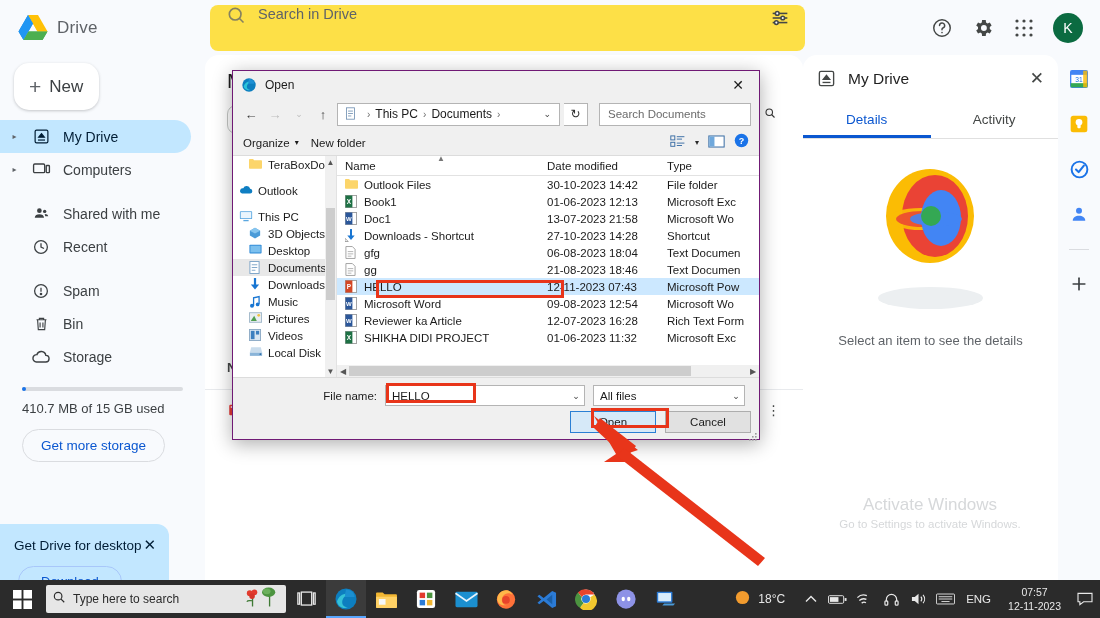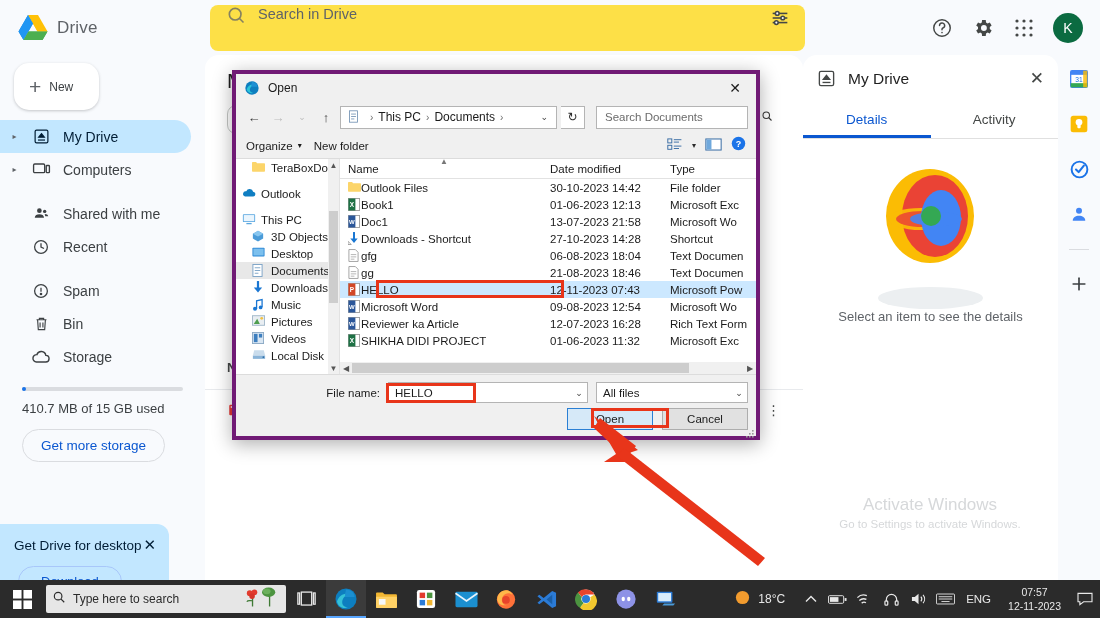--- a/index.html
+++ b/index.html
@@ -34,21 +34,21 @@
   .ticon { width:24px; height:24px; display:flex; align-items:center; justify-content:center; cursor:pointer; }
   .avatar { width:30px; height:30px; border-radius:50%; background:#0b6b41; color:#fff;
             display:flex; align-items:center; justify-content:center; font-size:14px; cursor:pointer; }
 
   
   .leftnav { position:absolute; top:55px; left:0; width:205px; bottom:0; background:#f8fafd; }
   .newbtn { margin:8px 0 10px 14px; width:85px; height:47px; border-radius:15px; background:#fff;
             box-shadow:0 1px 3px rgba(60,64,67,.28); display:flex; align-items:center; gap:8px;
             padding-left:15px; cursor:pointer; }
   .newbtn .plus { font-size:21px; color:#5f6368; line-height:1; font-weight:400; }
-  .newbtn .lbl { font-size:12px; color:#3c4043; }
+  .newbtn .lbl { font-size:17px; color:#3c4043; }
 
   .navitem { height:33px; display:flex; align-items:center; gap:12px; padding-left:10px;
              margin-right:14px; border-radius:0 17px 17px 0; font-size:14px; color:#3c4043; cursor:pointer; }
   .navitem.active { background:#c2e7ff; color:#001d35; }
   .navitem .caret { width:9px; font-size:8px; color:#5f6368; flex:none; text-align:center; }
   .navitem .nicon { width:20px; height:20px; flex:none; display:flex; align-items:center; justify-content:center; }
   .navgap { height:11px; }
 
   .storagebar { margin:14px 22px 0 22px; height:4px; border-radius:2px; background:#dadce0; position:relative; }
   .storagebar i { position:absolute; left:0; top:0; height:4px; width:4px; border-radius:2px; background:#1a73e8; }
@@ -87,35 +87,35 @@
   .det-head .dicon { width:19px; height:19px; flex:none; }
   .det-title { font-size:15.5px; color:#1f1f1f; flex:1; }
   .det-close { font-size:17px; color:#444746; cursor:pointer; }
   .det-tabs { display:flex; border-bottom:1px solid #e0e0e0; }
   .det-tab { flex:1; text-align:center; font-size:13.5px; color:#444746; padding:10px 0 11px;
              cursor:pointer; }
   .det-tab.active { color:#0b57d0; box-shadow:inset 0 -3px 0 #0b57d0; }
   .det-body { padding-top:22px; text-align:center; }
   .det-art { width:135px; height:118px; margin:0 auto; position:relative; }
   .det-shadow { width:105px; height:22px; border-radius:50%; background:#eceff1; margin:8px auto 0; }
-  .det-msg { font-size:13px; color:#5f6368; }
+  .det-msg { font-size:13px; color:#5f6368; margin-top:24px; }
 
   .sidestrip { position:absolute; right:0; top:55px; width:42px; bottom:0; background:#f8fafd;
                display:flex; flex-direction:column; align-items:center; padding-top:14px; gap:24px; }
   .sidestrip .sicon { width:21px; height:21px; cursor:pointer; }
   .sidestrip .sdiv { width:20px; height:1px; background:#dadce0; }
 
   .watermark { position:absolute; right:44px; bottom:50px; width:252px; text-align:center;
                color:#d6d8da; pointer-events:none; }
   .watermark .w1 { font-size:17px; }
   .watermark .w2 { font-size:11.5px; margin-top:3px; }
 
   
   #open-dialog { position:absolute; left:232px; top:70px; width:528px; height:370px;
-                 background:#f0f0f0; border:4px solid #701a75;
+                 background:#f0f0f0; border:1px solid #701a75;
                  box-shadow:0 4px 18px rgba(0,0,0,.32);
                  font-family:"Liberation Sans", sans-serif; }
   .dlg-title { height:27px; background:#f0f0f0; display:flex; align-items:center; padding-left:8px; }
   .dlg-title .edge { width:16px; height:16px; margin-right:8px; }
   .dlg-title .tt { font-size:12px; color:#1b1b1b; flex:1; }
   .dlg-title .xx { width:42px; height:27px; display:flex; align-items:center; justify-content:center;
                    font-size:14px; color:#1b1b1b; cursor:pointer; }
 
   .dlg-nav { height:32px; display:flex; align-items:center; padding:0 8px; gap:4px; background:#f0f0f0; }
   .nv { width:20px; height:22px; display:flex; align-items:center; justify-content:center;
@@ -154,21 +154,21 @@
 
   .listpane { flex:1; position:relative; overflow:hidden; background:#fff; }
   .lhead { height:20px; display:flex; align-items:center; font-size:11.5px; color:#1b1b1b;
            border-bottom:1px solid #e2e2e2; position:relative; }
   .lhead .c1 { width:210px; padding-left:8px; position:relative; }
   .lhead .c1 .sortmark { position:absolute; left:100px; top:-6px; font-size:8px; color:#777; }
   .lhead .c2 { width:120px; }
   .lhead .c3 { flex:1; }
   .lrow { height:17px; display:flex; align-items:center; font-size:11.5px; color:#1b1b1b; cursor:pointer; }
   .lrow.sel { background:#cce8ff; }
-  .lrow .c1 { width:210px; padding-left:8px; display:flex; align-items:center; gap:0; white-space:nowrap; }
+  .lrow .c1 { width:210px; padding-left:8px; display:flex; align-items:center; gap:6px; white-space:nowrap; }
   .lrow .c1 .ri { width:13px; height:13px; flex:none; }
   .lrow .c2 { width:120px; color:#1b1b1b; }
   .lrow .c3 { flex:1; white-space:nowrap; overflow:hidden; }
 
   .hscroll { position:absolute; left:0; right:0; bottom:0; height:12px; background:#f0f0f0;
              display:flex; align-items:center; }
   .hscroll .ar { width:12px; text-align:center; font-size:8px; color:#555; }
   .hscroll .track { flex:1; height:12px; position:relative; }
   .hscroll .track i { position:absolute; left:0; top:1px; height:10px; width:86%; background:#cdcdcd; }
 

